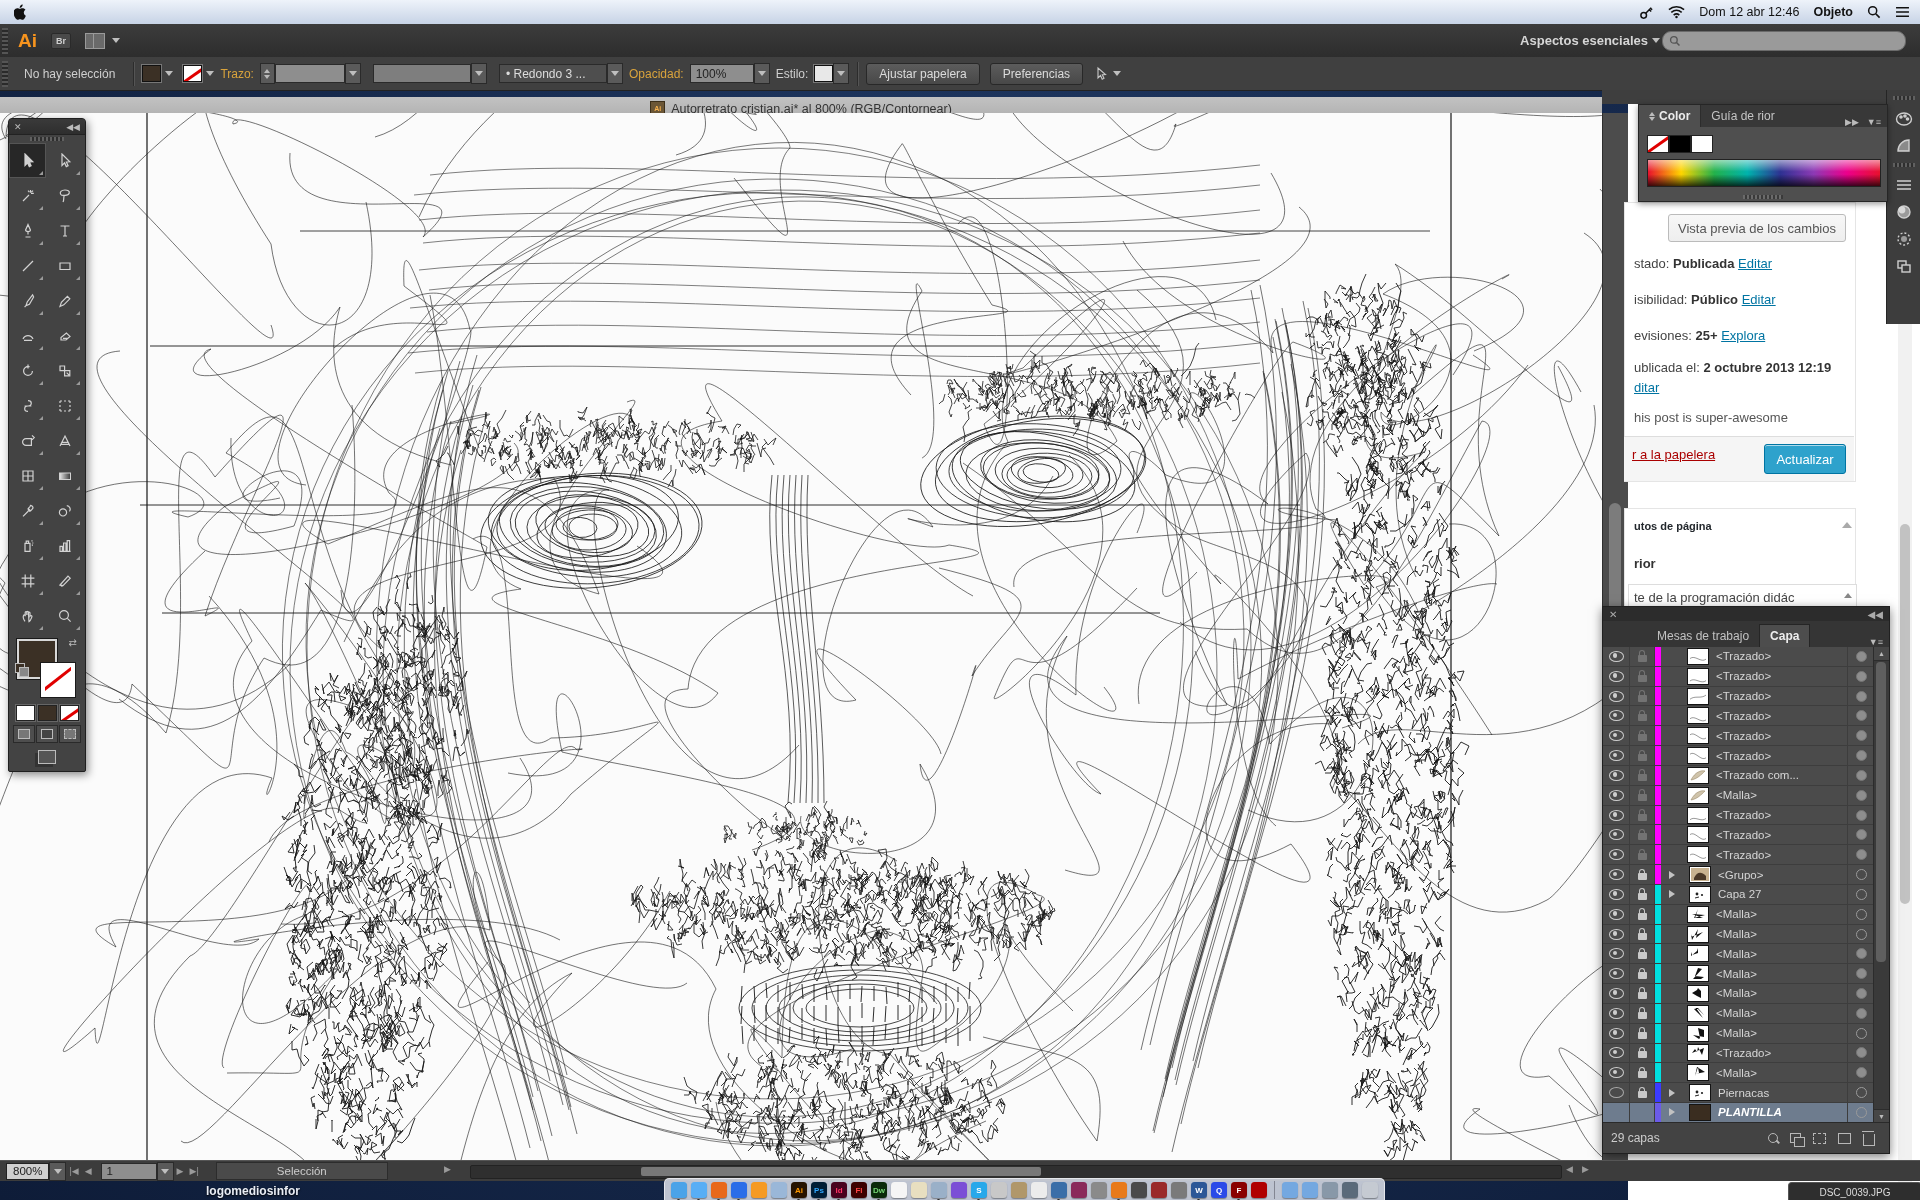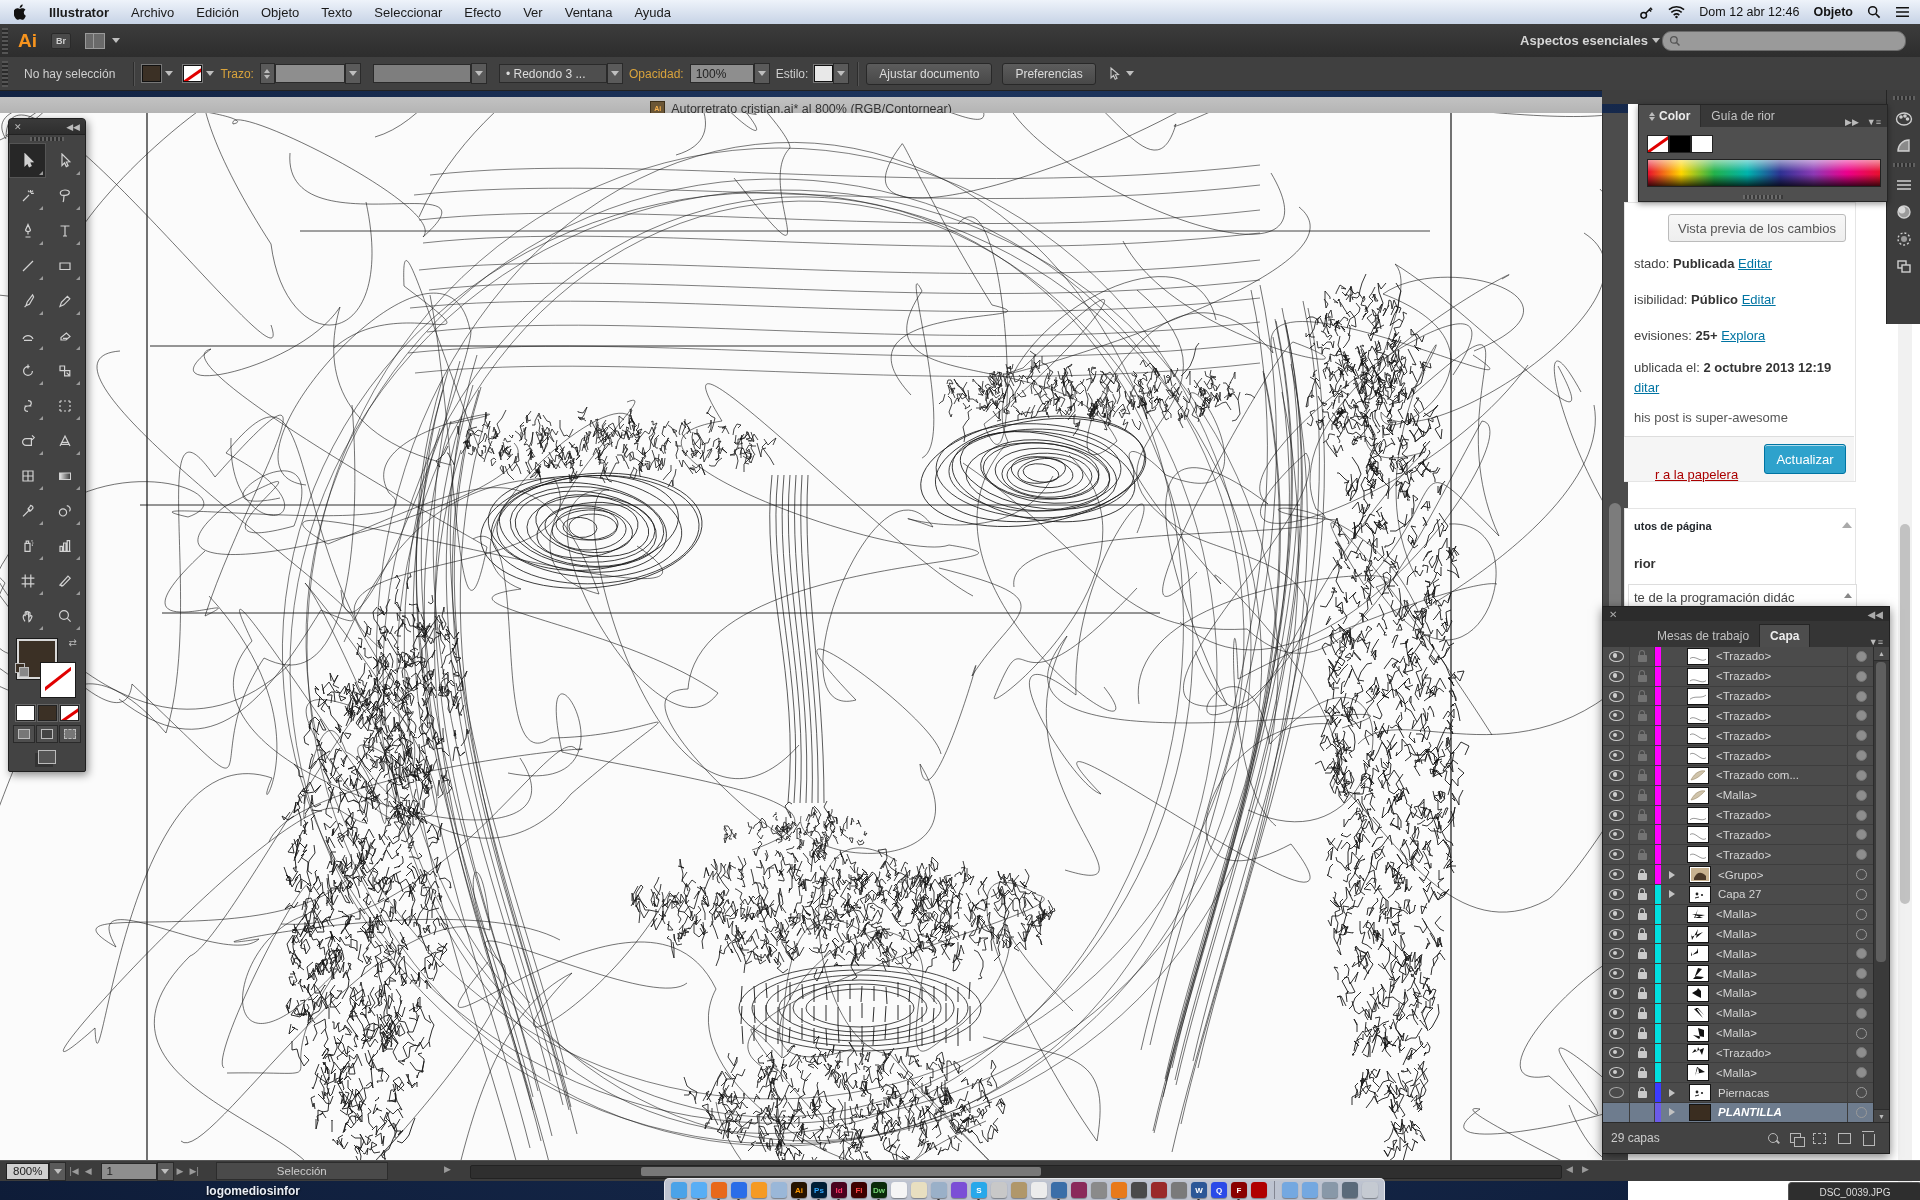--- a/index.html
+++ b/index.html
@@ -195,32 +195,20 @@
 <body>
 
 <div id="screen">
 
   <div class="abs" id="menubar">
     <span class="menu-item" style="padding:0 10px 0 14px;">
       <svg class="icon" width="14" height="16" viewBox="0 0 16 18">
           <path fill="#111" d="M11.2 9.6c0-2.2 1.8-3.2 1.9-3.3-1-1.5-2.6-1.7-3.2-1.7-1.4-.1-2.6.8-3.3.8-.7 0-1.7-.8-2.8-.8C2.4 4.6 1 5.5.3 6.8c-1.6 2.7-.4 6.7 1.1 8.9.7 1 1.6 2.2 2.7 2.2 1.1 0 1.5-.7 2.8-.7s1.7.7 2.8.7c1.2 0 1.9-1.1 2.6-2.1.8-1.2 1.2-2.4 1.2-2.5-.1 0-2.3-.9-2.3-3.7zM9 3.1c.6-.7 1-1.7.9-2.7-.9 0-1.9.6-2.5 1.3-.5.6-1 1.6-.9 2.6 1 .1 2-.5 2.5-1.2z"></path>
         </svg>
     </span>
-    <span id="menu-items">
-        <span class="menu-item app">Illustrator</span>
-        <span class="menu-item">Archivo</span>
-        <span class="menu-item">Edición</span>
-        <span class="menu-item">Objeto</span>
-        <span class="menu-item">Texto</span>
-        <span class="menu-item">Seleccionar</span>
-        <span class="menu-item">Efecto</span>
-        <span class="menu-item">Ver</span>
-        <span class="menu-item">Ventana</span>
-        <span class="menu-item">Ayuda</span>
-      </span>
     <span id="mb-right">
       <span>
         <svg class="icon" width="15" height="15" viewBox="0 0 16 16">
             <circle cx="5" cy="11" r="3" fill="none" stroke="#111" stroke-width="1.6"></circle>
             <path d="M7.2 8.8 L13 3 M11 5 l2 2 M12.5 3.5 l1.5 1.5" stroke="#111" stroke-width="1.6" fill="none"></path>
           </svg>
       </span>
       <span>
         <svg class="icon" width="17" height="14" viewBox="0 0 18 14">
             <path d="M1 4.5 C5.5 .5 12.5 .5 17 4.5 M3.5 7.5 C7 4.5 11 4.5 14.5 7.5 M6 10.2 C8 8.6 10 8.6 12 10.2" stroke="#111" stroke-width="1.7" fill="none"></path>
@@ -293,21 +281,21 @@
     <span class="cb-field" style="width:52px;">100%</span>
     <span class="dd-box">
         <span class="dd-arrow" style="margin:0;"></span>
       </span>
     <span class="cb-label" style="color:#cfcfcf;">Estilo:</span>
     <span class="swatch" style="background:#e8e8e8;"></span>
     <span class="dd-box">
         <span class="dd-arrow" style="margin:0;"></span>
       </span>
     <span class="cb-sep"></span>
-    <span class="cb-btn">Ajustar documento</span>
+    <span class="cb-btn">Ajustar papelera</span>
     <span class="cb-btn">Preferencias</span>
     <span>
       <svg class="icon" width="16" height="16" viewBox="0 0 16 16">
           <path d="M5 2 L5 12 L7.5 9.5 L9.2 13.2 L11 12.3 L9.3 8.8 L12.5 8.6 Z" fill="none" stroke="#c8c8c8" stroke-width="1.1"></path>
         </svg>
     </span>
     <span class="dd-arrow"></span>
   </div>
 
   <div class="abs" id="tabbar">
@@ -446,21 +434,21 @@
     <div class="wp-row" style="top:224px;">
       <span>evisiones:</span> <span class="wp-strong">25+</span>
       <a class="wp-link">Explora</a>
     </div>
     <div class="wp-row" style="top:256px;">
       <span>ublicada el:</span> <span class="wp-strong">2 octubre 2013 12:19</span>
     </div>
     <a class="wp-link wp-row" style="top:276px;">ditar</a>
     <div class="wp-row" style="top:306px;color:#555;">his post is super-awesome</div>
     <div id="wp-foot" style="left:-4px;top:332px;width:230px;height:44px;">
-      <a id="wp-trash" class="abs" style="left:8px;top:30px;margin-left:23px;">r a la papelera</a>
+      <a id="wp-trash" class="abs" style="left:8px;top:10px;">r a la papelera</a>
       <button id="wp-update" class="abs" style="left:140px;top:7px;width:82px;height:30px;">Actualizar</button>
     </div>
     <div class="wp-box" style="left:-4px;top:404px;width:230px;height:120px;"></div>
     <div class="wp-row" style="top:414px;">
       <span id="wp-attr-title">utos de página</span>
       <span style="position:absolute;left:208px;top:4px;width:0;height:0;border-left:5px solid transparent;border-right:5px solid transparent;border-bottom:6px solid #aaa;"></span>
     </div>
     <div class="wp-row wp-strong" style="top:452px;">rior</div>
     <div id="wp-select" style="left:0px;top:480px;width:222px;height:26px;line-height:26px;padding-left:5px;">
       <span>te de la programación didác</span>

